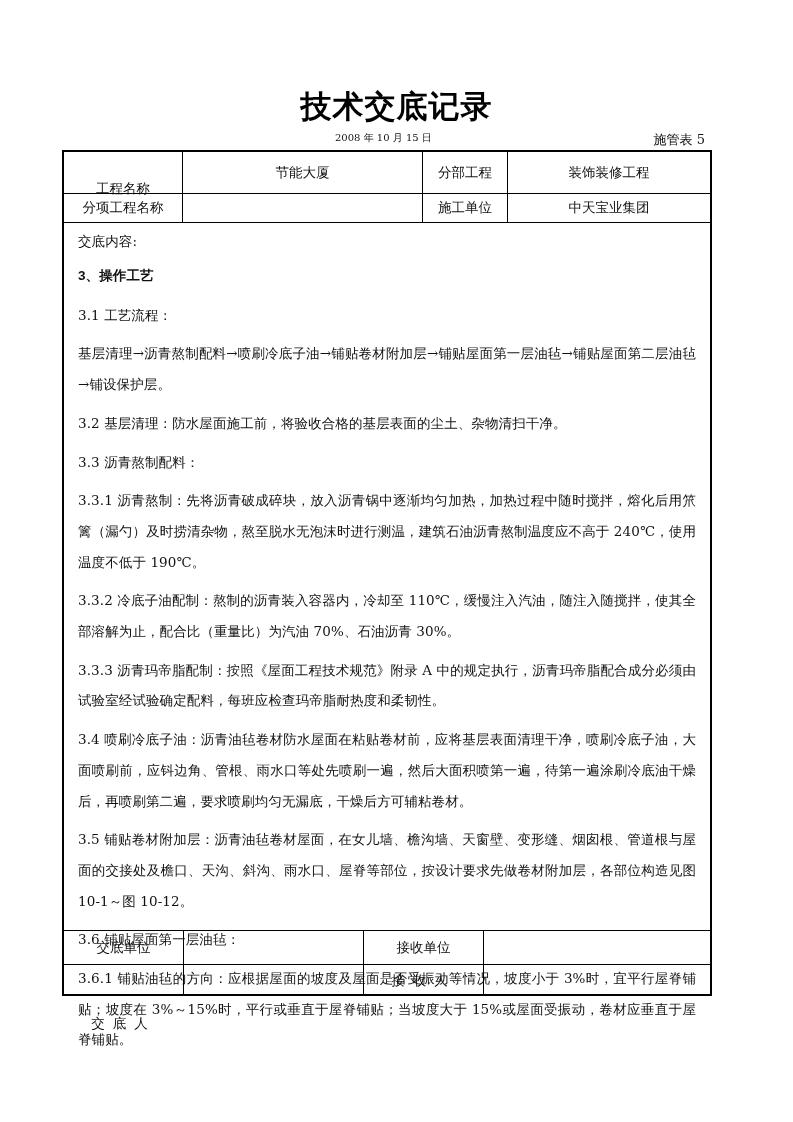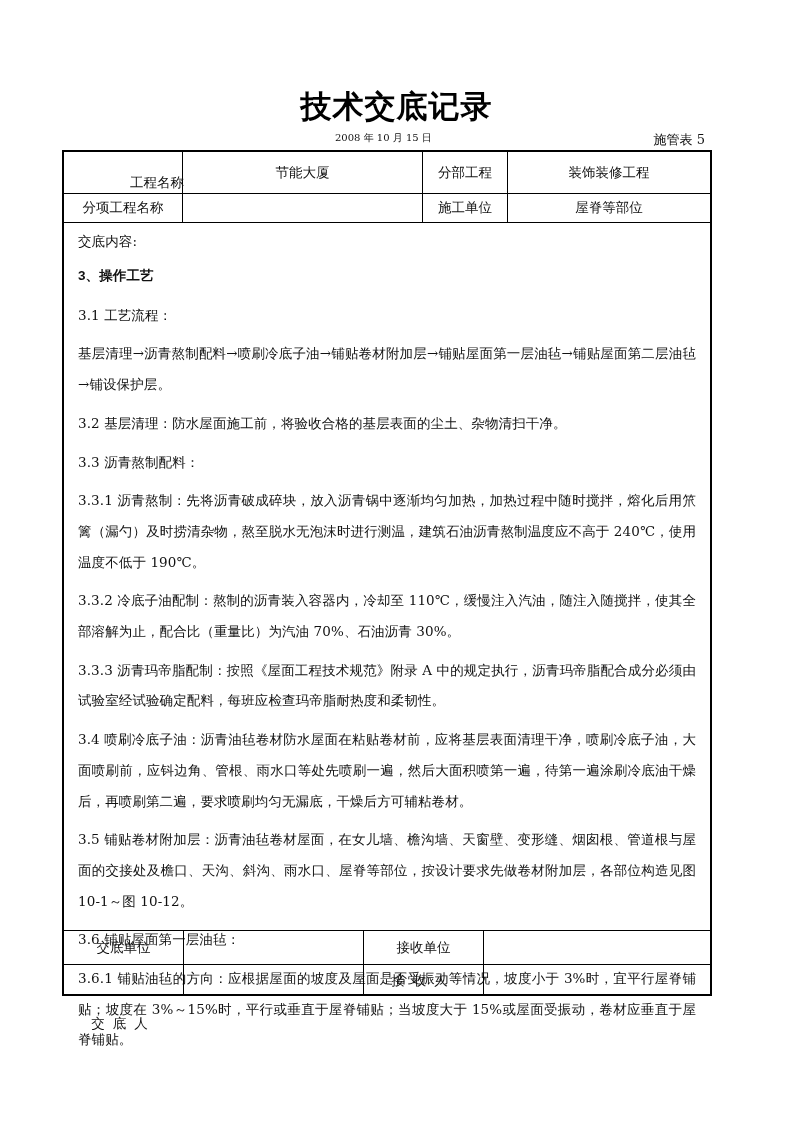--- a/index.html
+++ b/index.html
@@ -25,28 +25,28 @@
 <div class="formno">施管表 5</div>
 
 <div class="sheet">
 
   <div class="hline" style="top:41px;"></div>
   <div class="hline" style="top:70px;"></div>
   <div class="vline" style="left:118px; top:0; height:70px;"></div>
   <div class="vline" style="left:358px; top:0; height:70px;"></div>
   <div class="vline" style="left:443px; top:0; height:70px;"></div>
 
-  <div class="cell" style="left:0; width:118px; top:10px; height:41px;padding-left:34px;">工程名称</div>
+  <div class="cell" style="left:0; width:118px; top:16px; height:41px;">工程名称</div>
   <div class="cell" style="left:119px; width:239px; top:0; height:41px;">节能大厦</div>
   <div class="cell" style="left:359px; width:84px; top:0; height:41px;">分部工程</div>
   <div class="cell" style="left:444px; width:202px; top:0; height:41px;">装饰装修工程</div>
 
   <div class="cell" style="left:0; width:118px; top:42px; height:28px;">分项工程名称</div>
   <div class="cell" style="left:359px; width:84px; top:42px; height:28px;">施工单位</div>
-  <div class="cell" style="left:444px; width:202px; top:42px; height:28px;">屋脊等部位</div>
+  <div class="cell" style="left:444px; width:202px; top:42px; height:28px;">中天宝业集团</div>
 
   <div class="content" style="top:70px;">
     <p style="line-height:23px;">交底内容:</p>
     <p class="heading">3、操作工艺</p>
     <p>3.1 工艺流程：</p>
     <p>基层清理→沥青熬制配料→喷刷冷底子油→铺贴卷材附加层→铺贴屋面第一层油毡→铺贴屋面第二层油毡→铺设保护层。</p>
     <p>3.2 基层清理：防水屋面施工前，将验收合格的基层表面的尘土、杂物清扫干净。</p>
     <p>3.3 沥青熬制配料：</p>
     <p>3.3.1 沥青熬制：先将沥青破成碎块，放入沥青锅中逐渐均匀加热，加热过程中随时搅拌，熔化后用笊篱（漏勺）及时捞清杂物，熬至脱水无泡沫时进行测温，建筑石油沥青熬制温度应不高于 240℃，使用温度不低于 190℃。</p>
     <p>3.3.2 冷底子油配制：熬制的沥青装入容器内，冷却至 110℃，缓慢注入汽油，随注入随搅拌，使其全部溶解为止，配合比（重量比）为汽油 70%、石油沥青 30%。</p>

